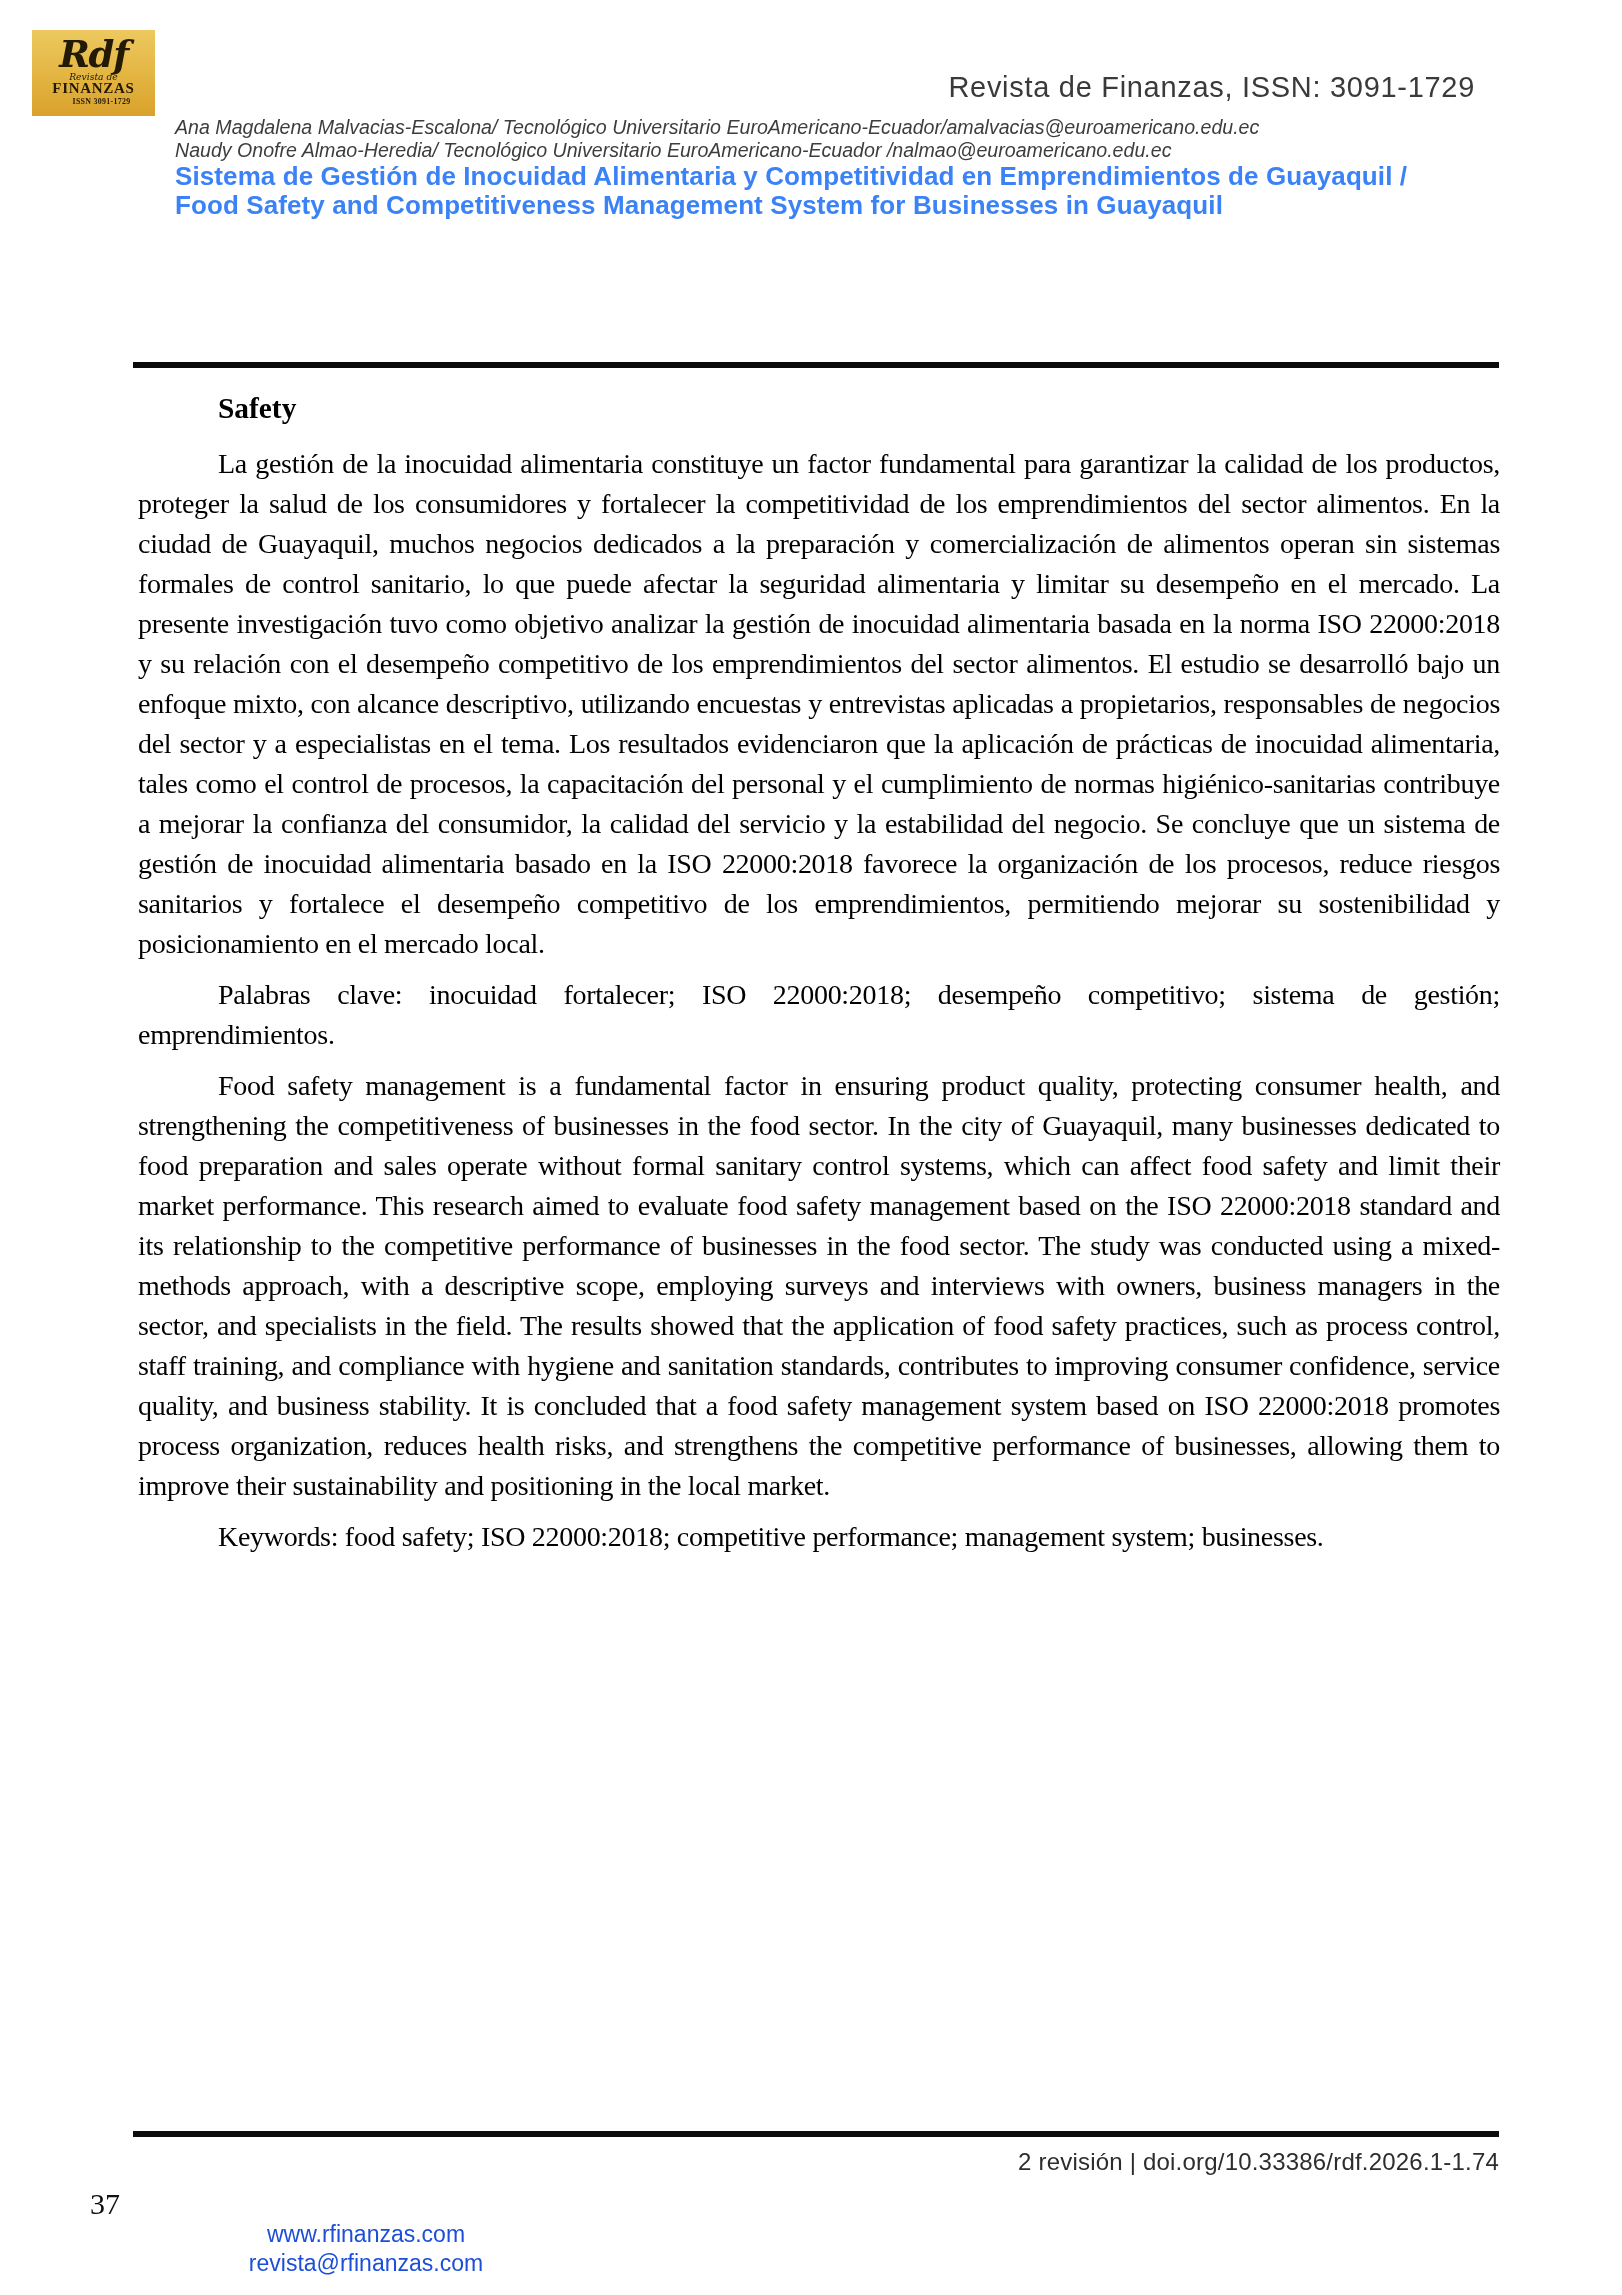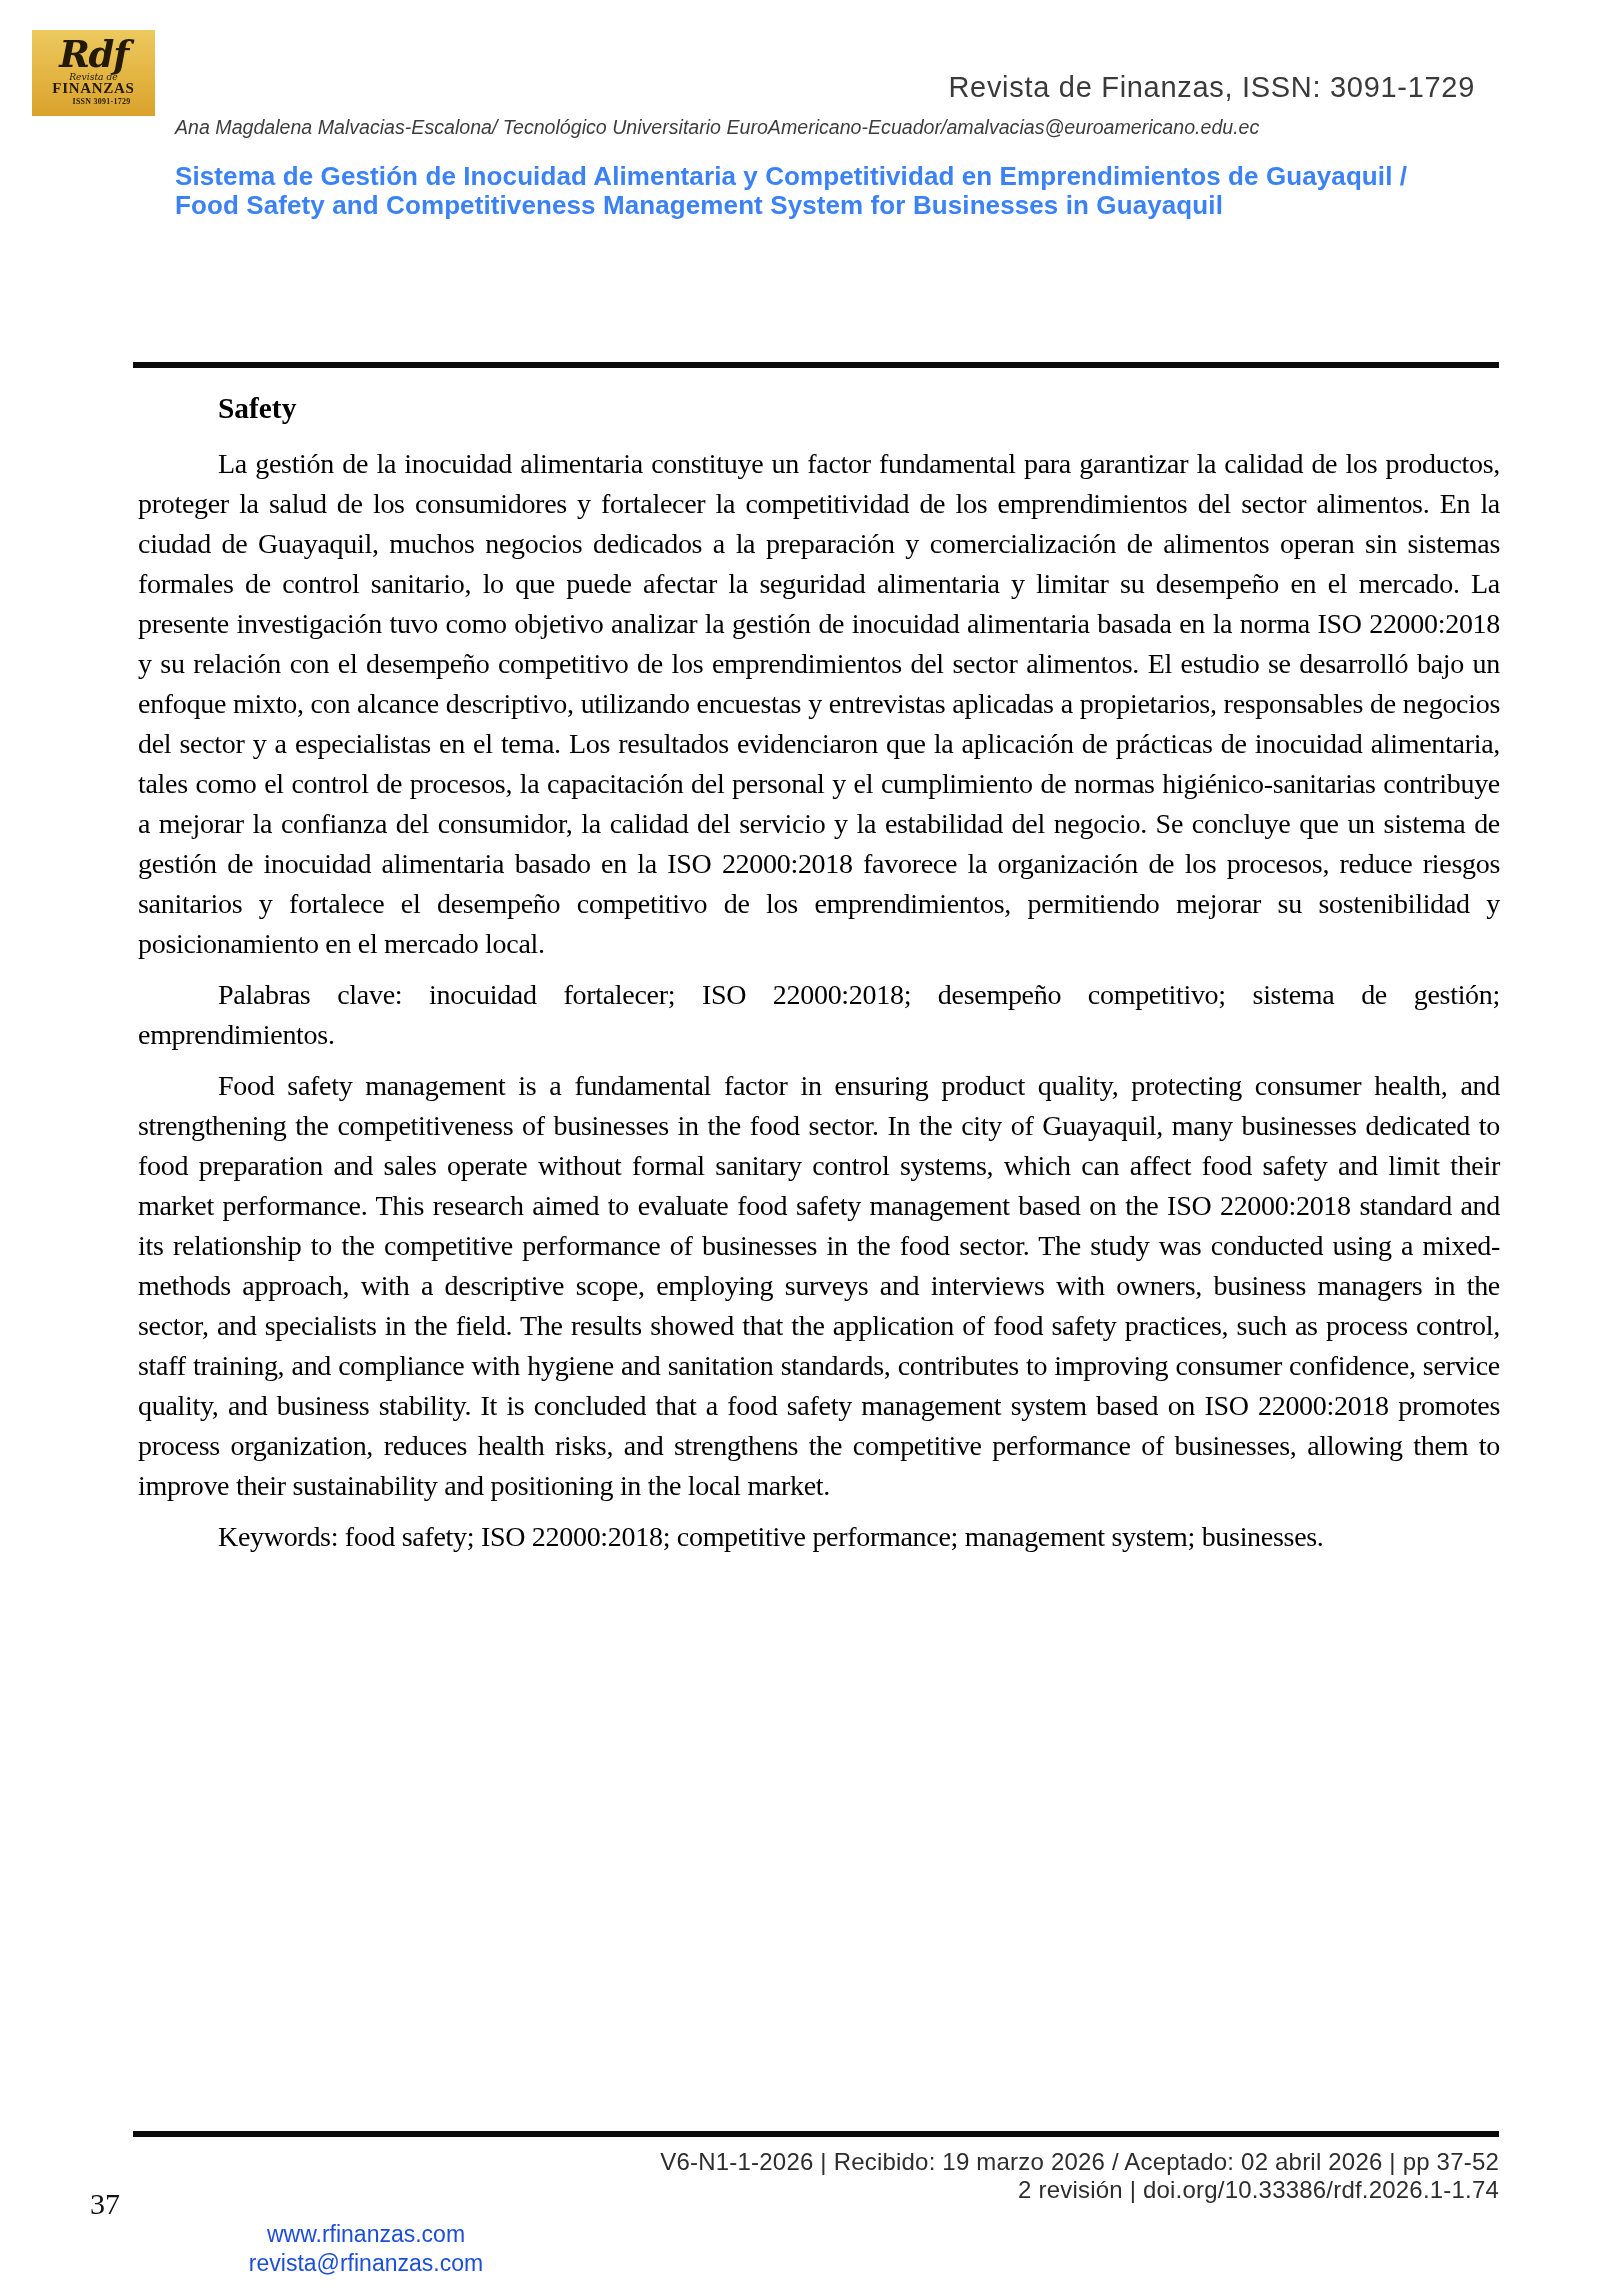--- a/index.html
+++ b/index.html
@@ -94,20 +94,21 @@
   <span class="logo-monogram">Rdf</span>
   <span class="logo-script">Revista de</span>
   <span class="logo-caps">FINANZAS</span>
   <span class="logo-issn">ISSN 3091-1729</span>
 </div>
 
 <div class="journal-line">Revista de Finanzas, ISSN: 3091-1729</div>
 
 <div class="authors">
   <span>Ana Magdalena Malvacias-Escalona/ Tecnológico Universitario EuroAmericano-Ecuador/amalvacias@euroamericano.edu.ec</span>
+  <span>Naudy Onofre Almao-Heredia/ Tecnológico Universitario EuroAmericano-Ecuador /nalmao@euroamericano.edu.ec</span>
 </div>
 
 <div class="doc-title">
   <span>Sistema de Gestión de Inocuidad Alimentaria y Competitividad en Emprendimientos de Guayaquil /</span>
   <span>Food Safety and Competitiveness Management System for Businesses in Guayaquil</span>
 </div>
 
 <div class="rule rule-top"></div>
 
 <div class="content">
@@ -115,21 +116,20 @@
   <p class="body-par">La gestión de la inocuidad alimentaria constituye un factor fundamental para garantizar la calidad de los productos, proteger la salud de los consumidores y fortalecer la competitividad de los emprendimientos del sector alimentos. En la ciudad de Guayaquil, muchos negocios dedicados a la preparación y comercialización de alimentos operan sin sistemas formales de control sanitario, lo que puede afectar la seguridad alimentaria y limitar su desempeño en el mercado. La presente investigación tuvo como objetivo analizar la gestión de inocuidad alimentaria basada en la norma ISO 22000:2018 y su relación con el desempeño competitivo de los emprendimientos del sector alimentos. El estudio se desarrolló bajo un enfoque mixto, con alcance descriptivo, utilizando encuestas y entrevistas aplicadas a propietarios, responsables de negocios del sector y a especialistas en el tema. Los resultados evidenciaron que la aplicación de prácticas de inocuidad alimentaria, tales como el control de procesos, la capacitación del personal y el cumplimiento de normas higiénico-sanitarias contribuye a mejorar la confianza del consumidor, la calidad del servicio y la estabilidad del negocio. Se concluye que un sistema de gestión de inocuidad alimentaria basado en la ISO 22000:2018 favorece la organización de los procesos, reduce riesgos sanitarios y fortalece el desempeño competitivo de los emprendimientos, permitiendo mejorar su sostenibilidad y posicionamiento en el mercado local.</p>
   <p class="body-par">Palabras clave: inocuidad fortalecer; ISO 22000:2018; desempeño competitivo; sistema de gestión; emprendimientos.</p>
 
   <p class="body-par">Food safety management is a fundamental factor in ensuring product quality, protecting consumer health, and strengthening the competitiveness of businesses in the food sector. In the city of Guayaquil, many businesses dedicated to food preparation and sales operate without formal sanitary control systems, which can affect food safety and limit their market performance. This research aimed to evaluate food safety management based on the ISO 22000:2018 standard and its relationship to the competitive performance of businesses in the food sector. The study was conducted using a mixed-methods approach, with a descriptive scope, employing surveys and interviews with owners, business managers in the sector, and specialists in the field. The results showed that the application of food safety practices, such as process control, staff training, and compliance with hygiene and sanitation standards, contributes to improving consumer confidence, service quality, and business stability. It is concluded that a food safety management system based on ISO 22000:2018 promotes process organization, reduces health risks, and strengthens the competitive performance of businesses, allowing them to improve their sustainability and positioning in the local market.</p>
   <p class="body-par">Keywords: food safety; ISO 22000:2018; competitive performance; management system; businesses.</p>
 </div>
 
 <div class="rule rule-bottom"></div>
 
 <div class="footer-meta">
-  <span>V6-N1-1-2026 | Recibido: 19 marzo 2026 / Aceptado: 02 abril 2026 | pp 37-52</span>
   <span>2 revisión | doi.org/10.33386/rdf.2026.1-1.74</span>
 </div>
 
 <div class="page-number">37</div>
 
 <div class="footer-contact">
   <span>www.rfinanzas.com</span>
   <span>revista@rfinanzas.com</span>
 </div>
 

